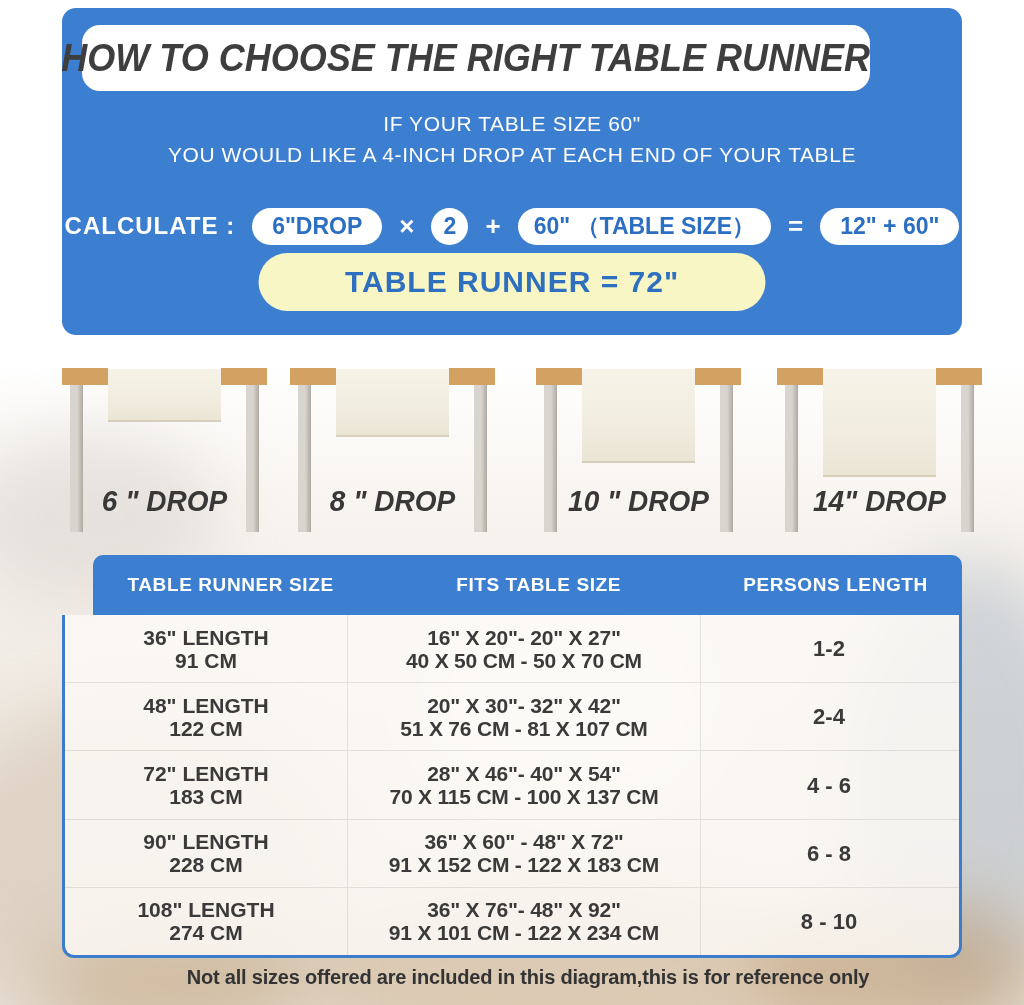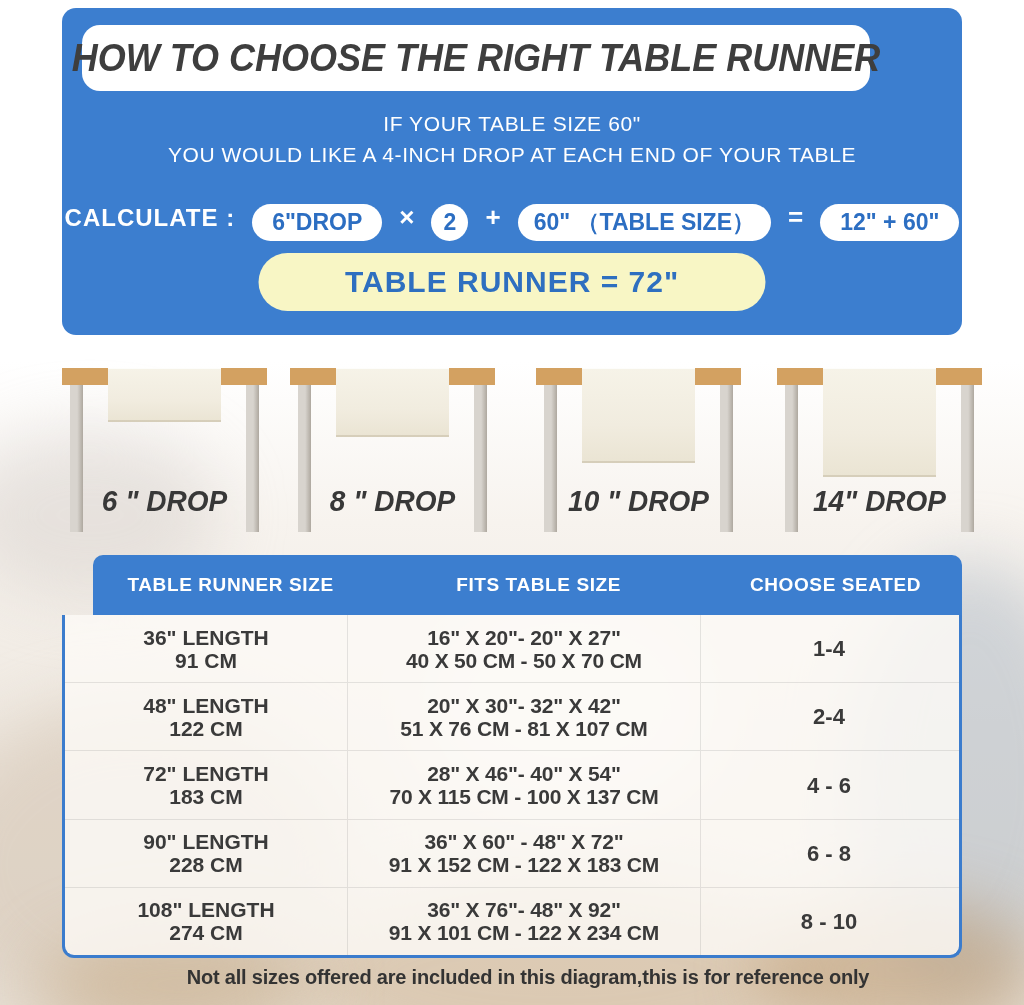--- a/index.html
+++ b/index.html
@@ -23,33 +23,33 @@
   .b7{left:420px;top:600px;width:300px;height:220px;background:rgba(255,255,255,0.6);}
 
   
   .top-panel{
     position:absolute;left:62px;top:8px;width:900px;height:327px;
     background:#3c7ecf;border-radius:14px;z-index:2;
   }
   .title-box{
     position:absolute;left:20px;top:17px;width:788px;height:66px;
     background:#ffffff;border-radius:18px;
-    display:flex;align-items:center;justify-content:center;
+    display:flex;align-items:center;justify-content:flex-end;
   }
   .title-box span{
     font-weight:bold;font-style:italic;font-size:36px;color:#3e3e3e;
     letter-spacing:0px;white-space:nowrap;transform:scaleY(1.08);
   }
   .subtitle{
     position:absolute;left:0;top:100px;width:100%;text-align:center;
     color:#ffffff;font-size:21px;letter-spacing:0.6px;line-height:31px;font-weight:normal;
   }
   .calc-row{
     position:absolute;left:0;top:196px;width:100%;height:44px;
-    display:flex;align-items:flex-start;justify-content:center;gap:17px;
+    display:flex;align-items:center;justify-content:center;gap:17px;
   }
   .calc-label{color:#ffffff;font-weight:bold;font-size:24px;letter-spacing:1px;white-space:nowrap;}
   .pill{
     background:#ffffff;color:#2c6ec2;font-weight:bold;font-size:23px;
     border-radius:22px;padding:7px 20px;white-space:nowrap;line-height:1;
   }
   .pill.small{padding:7px 16px;}
   .circle{
     background:#ffffff;color:#2c6ec2;font-weight:bold;font-size:23px;
     width:37px;height:37px;border-radius:50%;
@@ -173,34 +173,34 @@
     <div class="leg left"></div>
     <div class="leg right"></div>
     <div class="runner r4"></div>
     <div class="drop-label">14" DROP</div>
   </div>
 
   <div class="size-table">
     <div class="thead">
       <div class="th c1">TABLE RUNNER SIZE</div>
       <div class="th c2">FITS TABLE SIZE</div>
-      <div class="th c3">CHOOSE SEATED</div>
+      <div class="th c3">PERSONS LENGTH</div>
     </div>
     <div class="tbody">
 
       <div class="trow">
         <div class="td c1">
           <div>36" LENGTH</div>
           <div>91 CM</div>
         </div>
         <div class="td c2">
           <div>16" X 20"- 20" X 27"</div>
           <div>40 X 50 CM - 50 X 70 CM</div>
         </div>
-        <div class="td c3">1-4</div>
+        <div class="td c3">1-2</div>
       </div>
 
       <div class="trow">
         <div class="td c1">
           <div>48" LENGTH</div>
           <div>122 CM</div>
         </div>
         <div class="td c2">
           <div>20" X 30"- 32" X 42"</div>
           <div>51 X 76 CM - 81 X 107 CM</div>

